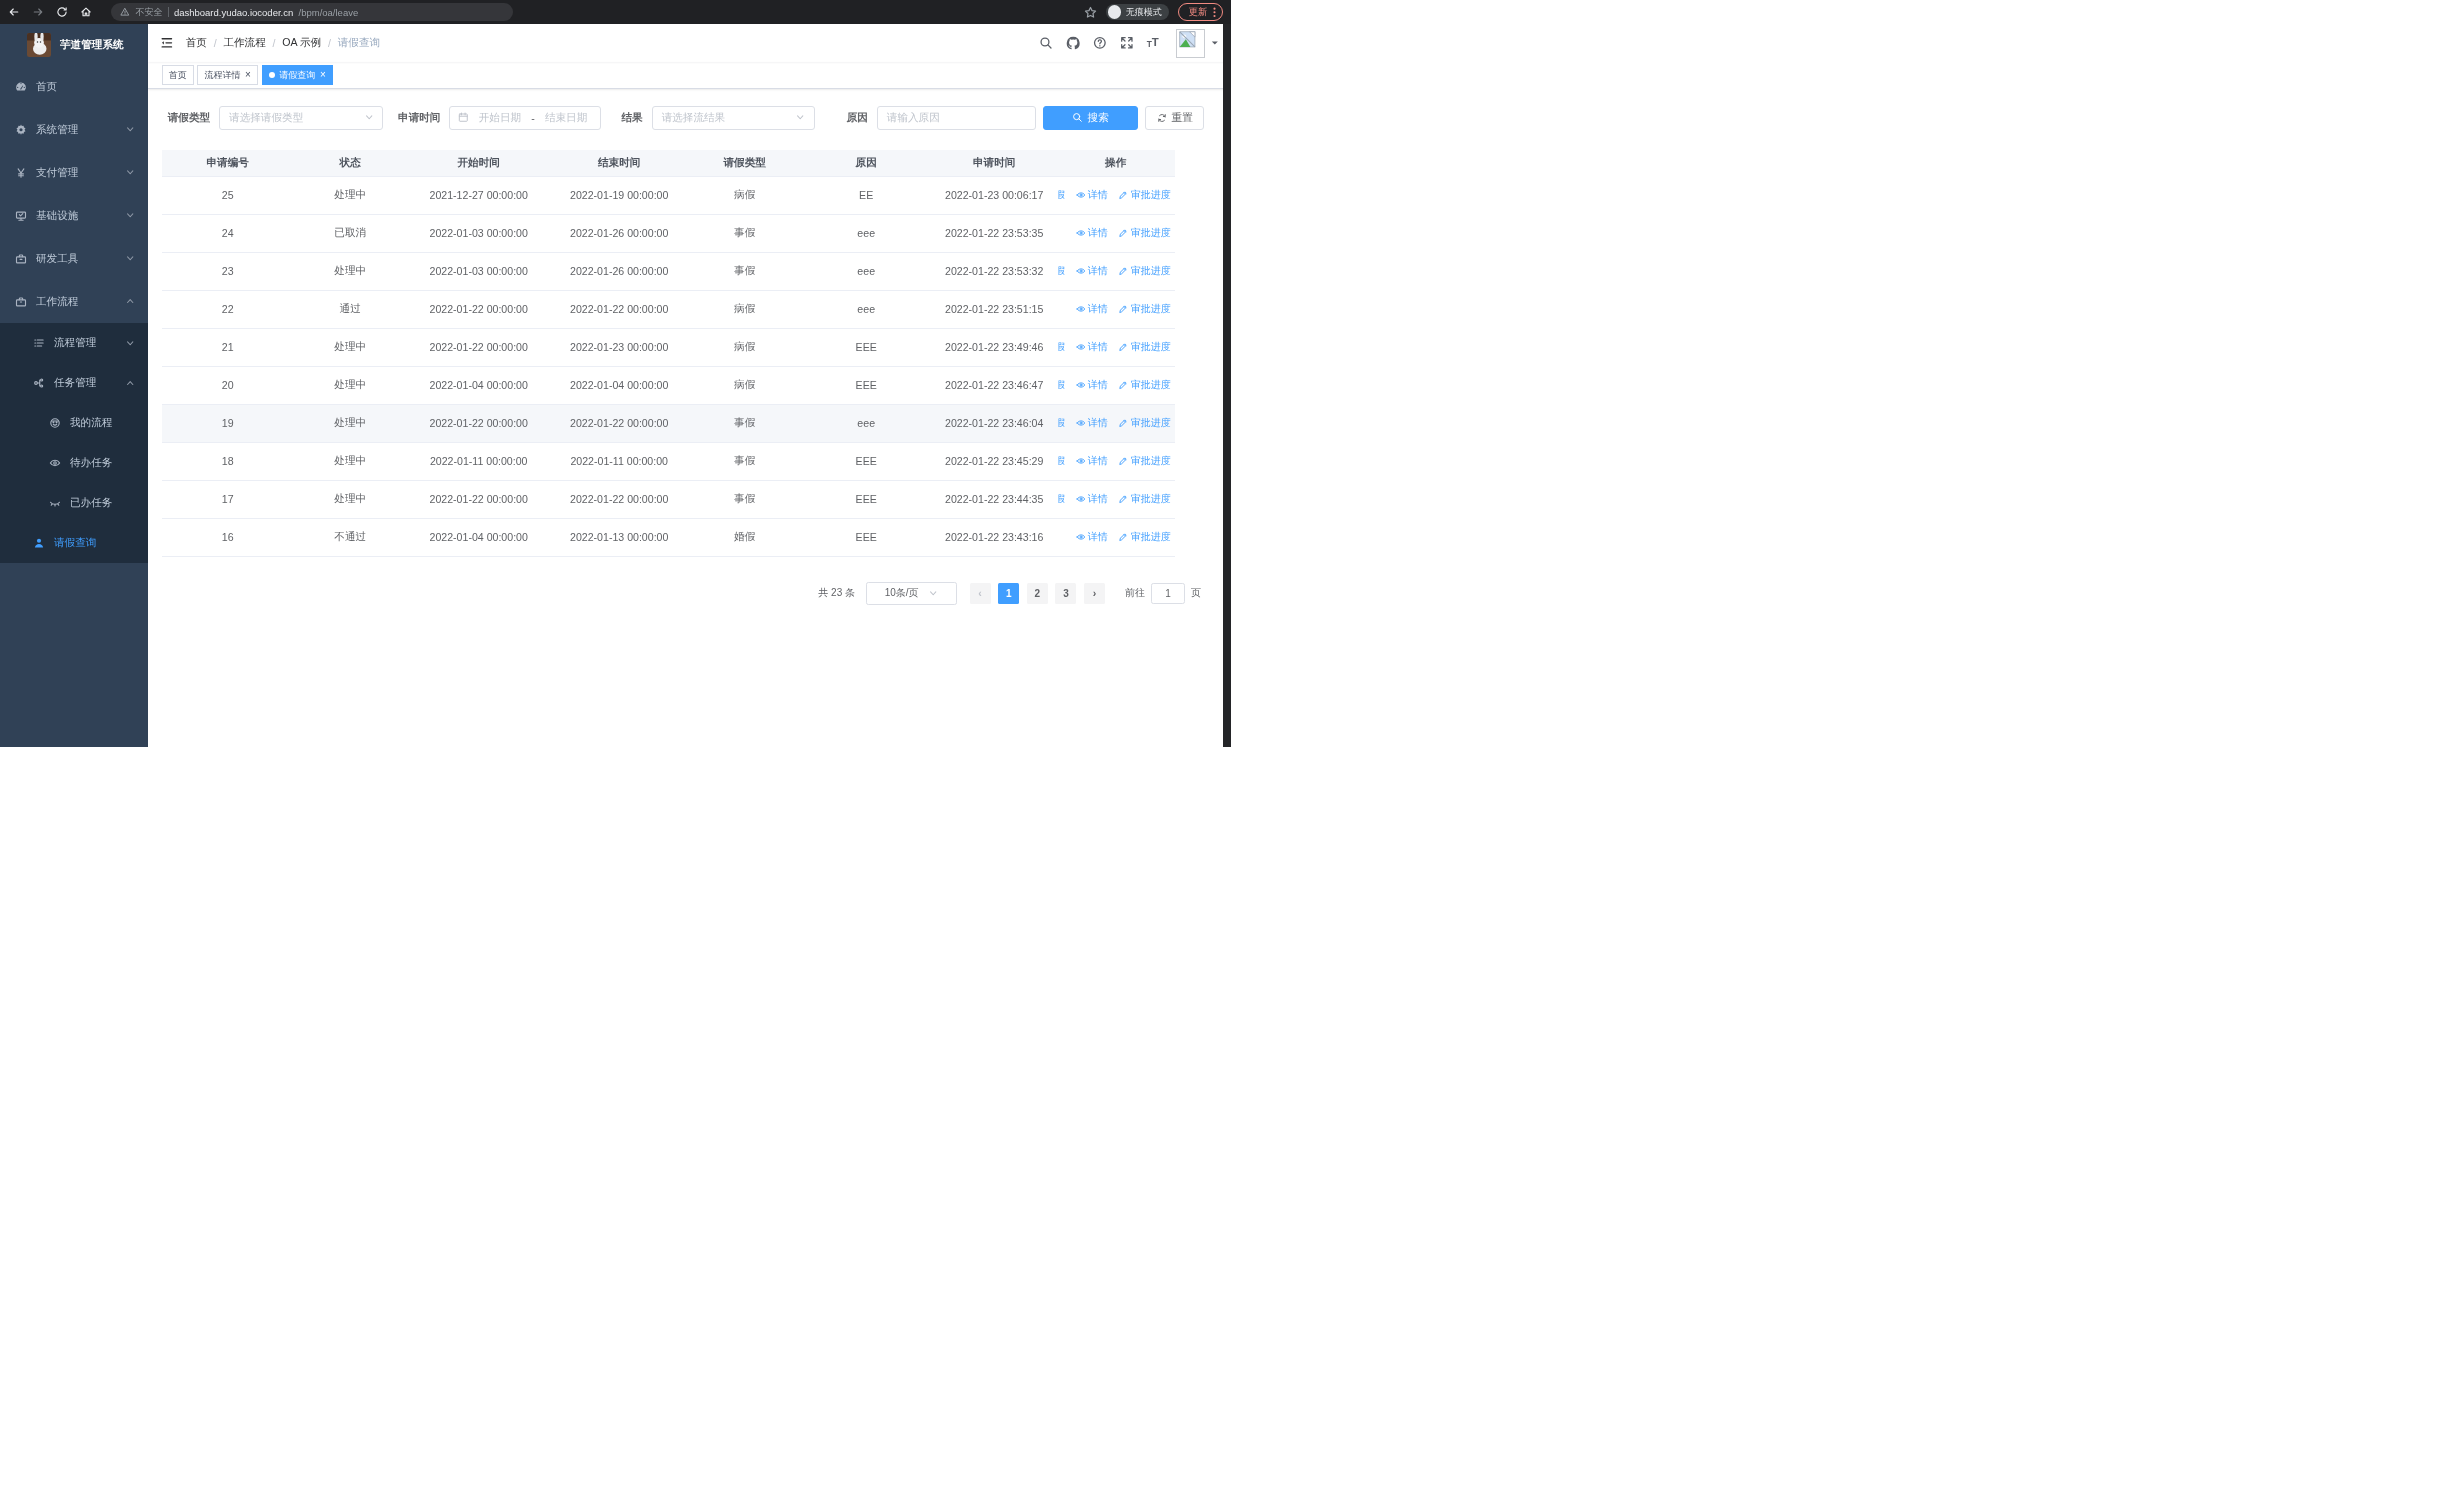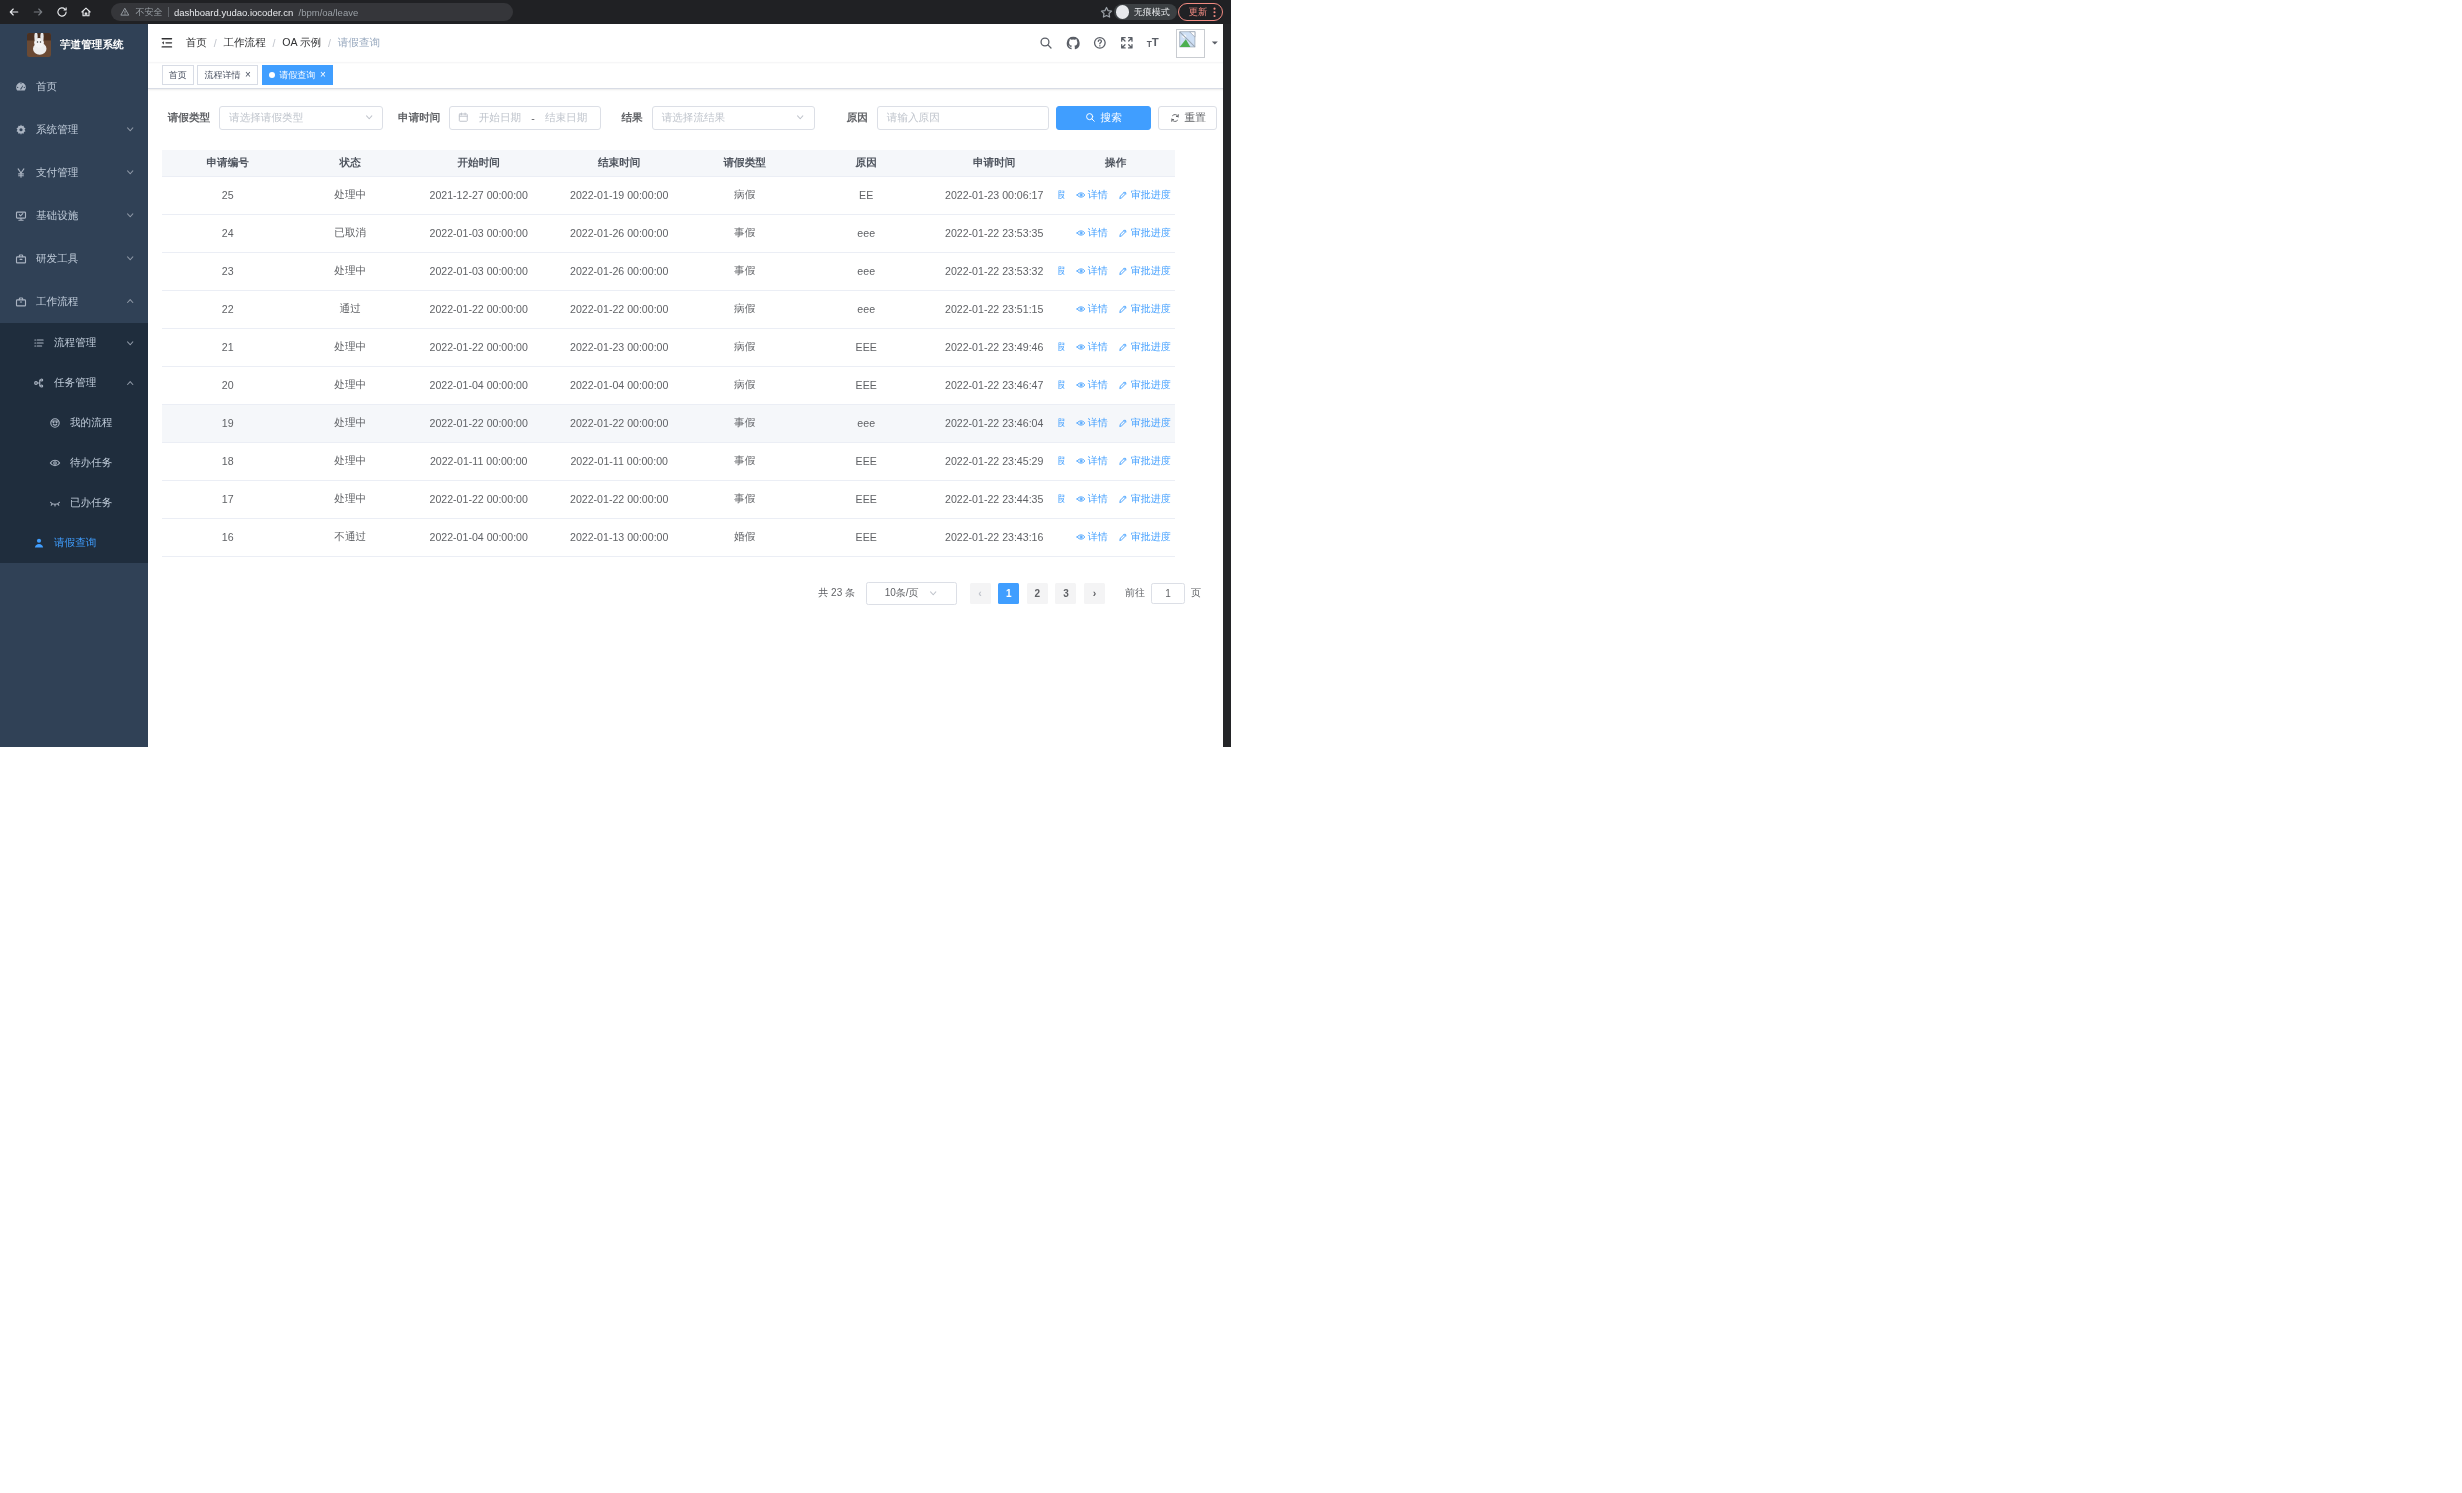--- a/index.html
+++ b/index.html
@@ -8,21 +8,21 @@
 
   
   .chrome{position:absolute;top:0;left:0;width:1231px;height:24px;background:#202124;display:flex;align-items:center;padding:0 7.6px;box-sizing:border-box;gap:10.6px;}
   .chrome .nav-ic{color:#e8eaed;display:inline-flex;}
   .chrome .nav-ic.dim{color:#787c81;}
   .url-pill{width:402px;height:18px;background:#35363a;border-radius:9px;display:flex;align-items:center;padding:0 9px;box-sizing:border-box;gap:5.3px;margin-left:9px;}
   .url-pill .sec{color:#9aa0a6;font-size:9px;}
   .url-pill .vsep{width:0.8px;height:10.6px;background:#5f6368;}
   .url-host{color:#e8eaed;font-size:9.5px;}
   .url-path{color:#9aa0a6;font-size:9.5px;}
-  .chrome-right{margin-left:auto;display:flex;align-items:center;gap:1px;}
+  .chrome-right{margin-left:auto;display:flex;align-items:center;gap:9px;}
   .incog{height:16.7px;background:#3c4043;border-radius:8.4px;display:flex;align-items:center;gap:4.6px;padding:0 7.6px 0 1.5px;}
   .incog-circle{width:13.7px;height:13.7px;border-radius:50%;background:#e8eaed;display:flex;align-items:center;justify-content:center;color:#202124;}
   .incog span{color:#e8eaed;font-size:9px;}
   .update-pill{height:16.7px;border:1.1px solid #f28b82;border-radius:9px;display:flex;align-items:center;gap:6px;padding:0 6px 0 9px;color:#f28b82;font-size:9.5px;}
 
   
   .app{position:absolute;top:24px;left:0;right:0;bottom:0;display:flex;}
   .scrollbar{position:absolute;top:24px;right:0;width:7.6px;bottom:0;background:#242528;z-index:50;}
 
   
@@ -451,21 +451,21 @@
           <span class="f-label" style="margin-left:20px;">结果</span>
           <div class="sel" style="width:163px;">
             <span class="ph">请选择流结果</span>
             <span class="chev">
                 <svg width="8.4" height="8.4" viewBox="0 0 16 16" fill="none" stroke="currentColor" stroke-width="2" stroke-linecap="round" stroke-linejoin="round">
                   <path d="M3 5.5 8 11l5-5.5"></path>
                 </svg>
               </span>
           </div>
           <span class="f-label" style="margin-left:32px;">原因</span>
-          <div class="inp" style="width:172px;">
+          <div class="inp" style="width:159px;">
             <span class="ph">请输入原因</span>
           </div>
           <button class="btn btn-primary btn-search">
             <span style="display:inline-flex;">
                 <svg width="10.6" height="10.6" viewBox="0 0 16 16" fill="none" stroke="currentColor" stroke-width="1.5" stroke-linecap="round" stroke-linejoin="round">
                   <circle cx="7" cy="7" r="4.6"></circle>
                   <path d="M10.4 10.4 14 14"></path>
                 </svg>
               </span>
             <span>搜索</span>

